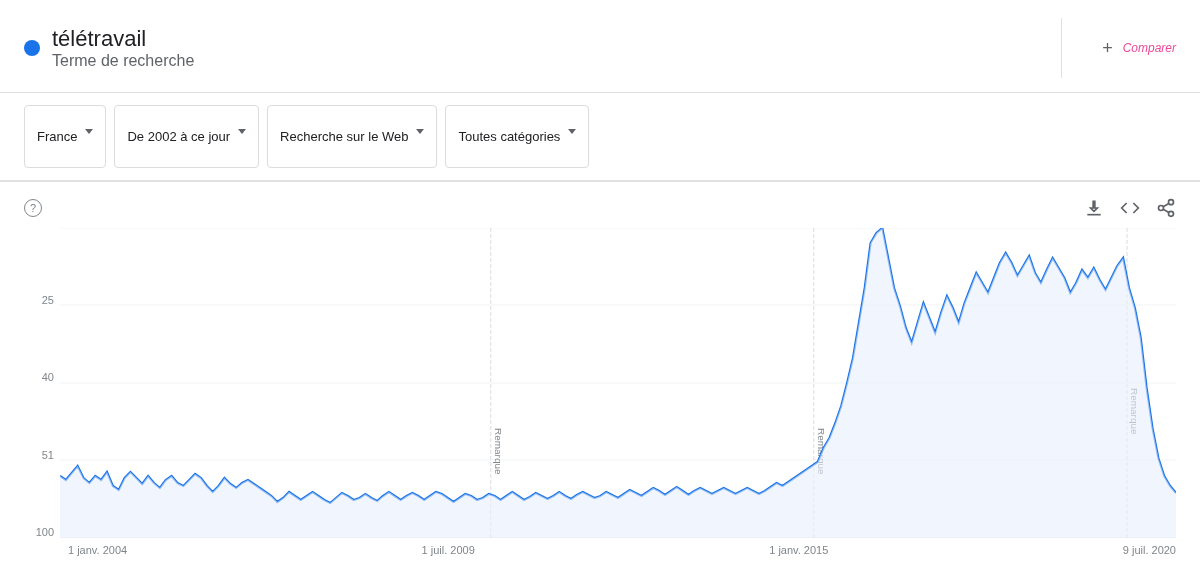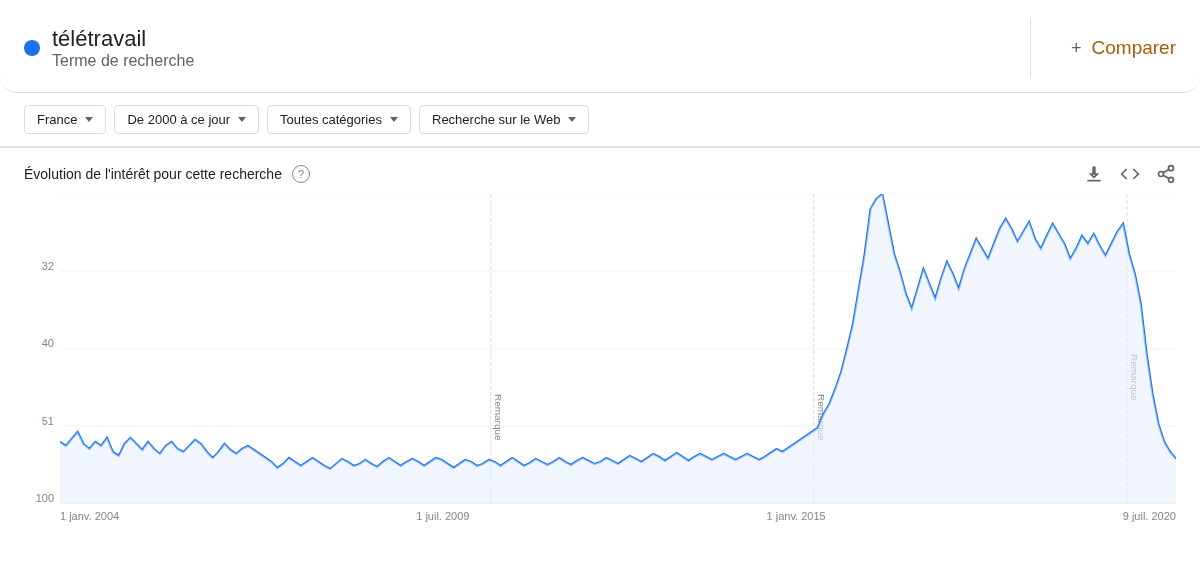--- a/index.html
+++ b/index.html
@@ -8,21 +8,20 @@
       background: #fff;
       color: #202124;
       font-size: 14px;
     }
 
     .header {
       display: flex;
       align-items: center;
       padding: 18px 24px 14px 24px;
       border-bottom: 1px solid #e0e0e0;
-      border-radius: 17px;
     }
 
     .search-term-block {
       display: flex;
       align-items: center;
       gap: 12px;
     }
 
     .blue-dot {
       width: 16px;
@@ -64,23 +63,22 @@
     .filters-bar {
       display: flex;
       align-items: center;
       gap: 8px;
       padding: 12px 24px;
       border-bottom: 2px solid #e0e0e0;
     }
 
     .filter-btn {
       display: flex;
-      align-items: center;
       gap: 6px;
-      padding: 6px 12px;
+      padding: 23px 12px;
       border: 1px solid #dadce0;
       border-radius: 4px;
       background: #fff;
       color: #202124;
       cursor: pointer;
       font-size: 13px;
       white-space: nowrap;
     }
 
     .chevron {
@@ -162,21 +160,21 @@
       position: absolute;
       left: 36px;
       right: 0;
       top: 0;
       bottom: 30px;
       background: #fff;
     }
 
     .x-labels {
       position: absolute;
-      left: 36px;
+      left: 44px;
       right: 0;
       bottom: 0;
       height: 28px;
       display: flex;
       justify-content: space-between;
       align-items: flex-start;
       font-size: 11px;
       color: #80868b;
       padding-top: 4px;
     }
@@ -195,51 +193,50 @@
     <div class="search-term-text">
       <h1>télétravail</h1>
       <p>Terme de recherche</p>
     </div>
   </div>
 
   <div style="display:flex;align-items:center;margin-left:auto;">
     <div class="divider-v"></div>
     <div class="compare-section">
       <span class="compare-plus">+</span>
-      <span style="font-size:19px;color:#a16207;cursor:pointer;">Comparer</span>
+      <span style="font-size:12px;color:#ec4899;cursor:pointer;font-style:italic;">Comparer</span>
     </div>
   </div>
 </div>
 
 <div class="filters-bar">
   <button class="filter-btn">
     <span>France</span>
     <span class="chevron"></span>
   </button>
 
   <button class="filter-btn">
-    <span>De 2000 à ce jour</span>
+    <span>De 2002 à ce jour</span>
+    <span class="chevron"></span>
+  </button>
+
+  <button class="filter-btn">
+    <span>Recherche sur le Web</span>
     <span class="chevron"></span>
   </button>
 
   <button class="filter-btn">
     <span>Toutes catégories</span>
     <span class="chevron"></span>
   </button>
-
-  <button class="filter-btn">
-    <span>Recherche sur le Web</span>
-    <span class="chevron"></span>
-  </button>
 </div>
 
 <div class="chart-section">
   <div class="chart-header">
     <div class="chart-title">
-      <span>Évolution de l'intérêt pour cette recherche</span>
       <span class="help-icon">?</span>
     </div>
     <div class="chart-actions">
 
       <svg width="20" height="20" viewBox="0 0 24 24" fill="none" stroke="#5f6368" stroke-width="2">
         <path d="M12 16l-4-4h3V4h2v8h3l-4 4z"></path>
         <line x1="4" y1="20" x2="20" y2="20"></line>
       </svg>
 
       <svg width="20" height="20" viewBox="0 0 24 24" fill="none" stroke="#5f6368" stroke-width="2">
@@ -256,21 +253,21 @@
       </svg>
     </div>
   </div>
 
   <div class="chart-container">
 
     <div class="y-axis">
       <span>100</span>
       <span>51</span>
       <span>40</span>
-      <span>32</span>
+      <span>25</span>
       <span></span>
     </div>
 
     <div class="chart-area">
       <svg class="chart-svg" viewBox="0 0 1140 310" preserveAspectRatio="none">
 
         <line x1="0" y1="0" x2="1140" y2="0" stroke="#f1f3f4" stroke-width="1"></line>
         <line x1="0" y1="77" x2="1140" y2="77" stroke="#f1f3f4" stroke-width="1"></line>
         <line x1="0" y1="155" x2="1140" y2="155" stroke="#f1f3f4" stroke-width="1"></line>
         <line x1="0" y1="232" x2="1140" y2="232" stroke="#f1f3f4" stroke-width="1"></line>

